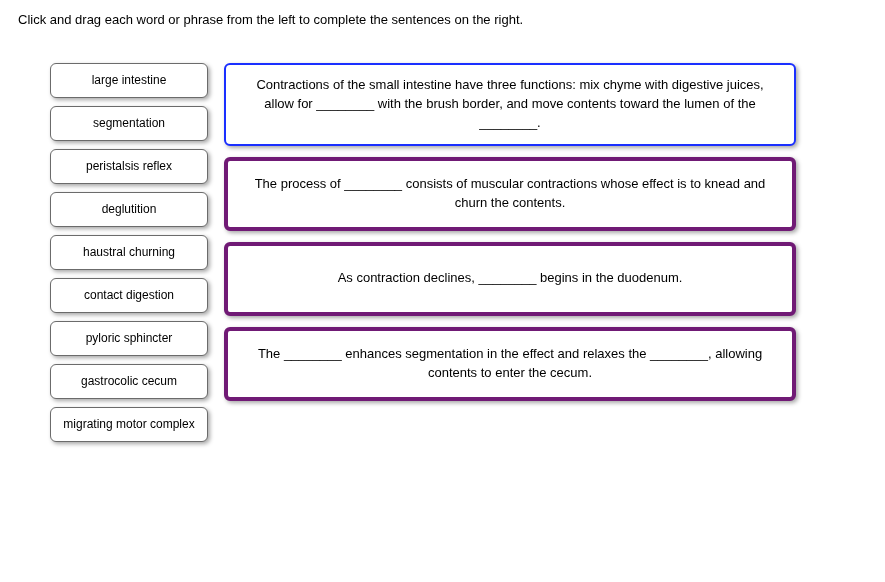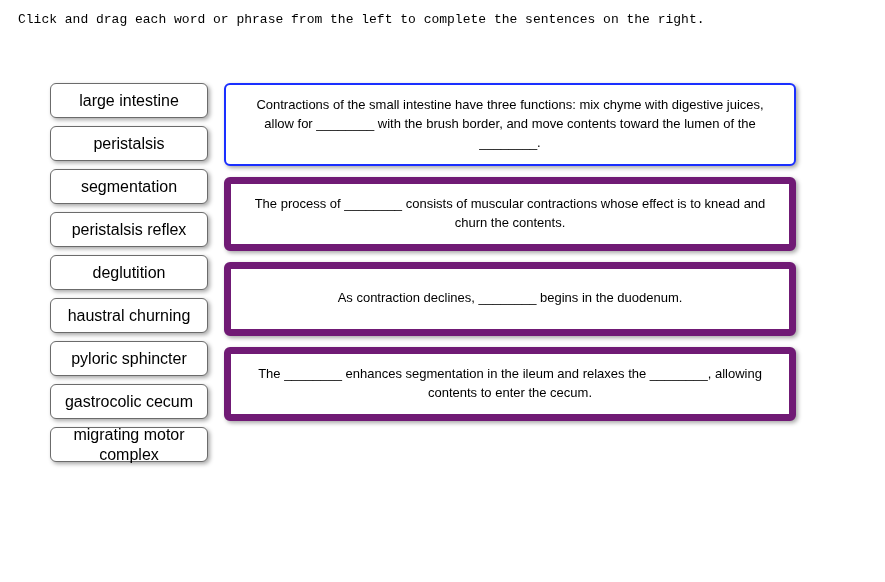--- a/index.html
+++ b/index.html
@@ -12,62 +12,61 @@
       background: #ffffff;
       width: 885px;
       height: 582px;
       padding: 12px 14px;
       font-size: 13px;
       color: #000000;
     }
     .instructions {
       font-size: 13px;
       color: #000000;
-      margin-bottom: 56px;
+      margin-bottom: 36px;
       padding-left: 4px;
-      font-family: Liberation Mono, monospace;
     }
     .content-area {
       display: flex;
       gap: 16px;
       padding-left: 36px;
       align-items: flex-start;
     }
     .word-bank {
       display: flex;
       flex-direction: column;
       gap: 8px;
       width: 158px;
       flex-shrink: 0;
     }
     .word-item {
       border: 1px solid #6b6b6b;
       border-radius: 6px;
       background: #ffffff;
       text-align: center;
-      font-size: 16px;
+      font-size: 12px;
       color: #000000;
       cursor: move;
       height: 35px;
       display: flex;
       align-items: center;
       justify-content: center;
       padding: 16px 5px;
       box-shadow: 2px 2px 4px rgba(0,0,0,0.35);
       line-height: 1.2;
     }
     .target-area {
       display: flex;
       flex-direction: column;
       gap: 11px;
       width: 572px;
       flex-shrink: 0;
     }
     .target-item {
-      border: 7px solid #701a75;
+      border: 4px solid #701a75;
       border-radius: 6px;
       background: #ffffff;
       padding: 11px 18px;
       font-size: 13px;
       color: #000000;
       text-align: center;
       line-height: 1.45;
       box-shadow: 2px 2px 4px rgba(0,0,0,0.35);
       display: flex;
       align-items: center;
@@ -79,29 +78,29 @@
     }
   </style>
 </head>
 <body>
 
 <div class="instructions">Click and drag each word or phrase from the left to complete the sentences on the right.</div>
 
 <div class="content-area">
   <div class="word-bank">
     <div class="word-item">large intestine</div>
-    <div class="word-item">peristalsis</div>
     <div class="word-item">segmentation</div>
     <div class="word-item">peristalsis reflex</div>
     <div class="word-item">deglutition</div>
     <div class="word-item">haustral churning</div>
+    <div class="word-item">contact digestion</div>
     <div class="word-item">pyloric sphincter</div>
     <div class="word-item">gastrocolic cecum</div>
     <div class="word-item">migrating motor complex</div>
   </div>
 
   <div class="target-area">
     <div class="target-item active">Contractions of the small intestine have three functions: mix chyme with digestive juices, allow for ________ with the brush border, and move contents toward the lumen of the ________.</div>
     <div class="target-item">The process of ________ consists of muscular contractions whose effect is to knead and churn the contents.</div>
     <div class="target-item">As contraction declines, ________ begins in the duodenum.</div>
-    <div class="target-item">The ________ enhances segmentation in the ileum and relaxes the ________, allowing contents to enter the cecum.</div>
+    <div class="target-item">The ________ enhances segmentation in the effect and relaxes the ________, allowing contents to enter the cecum.</div>
   </div>
 </div>
 
 </body></html>

